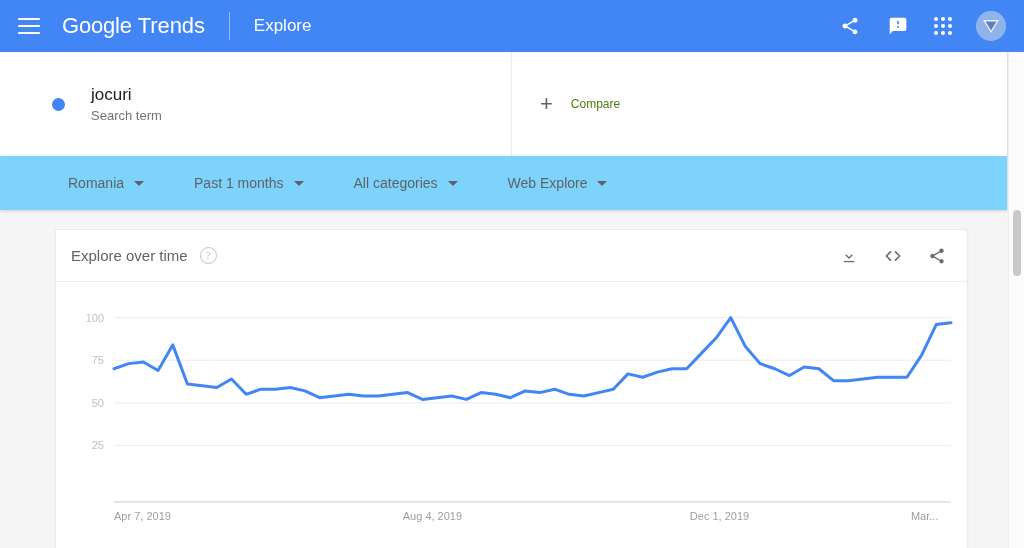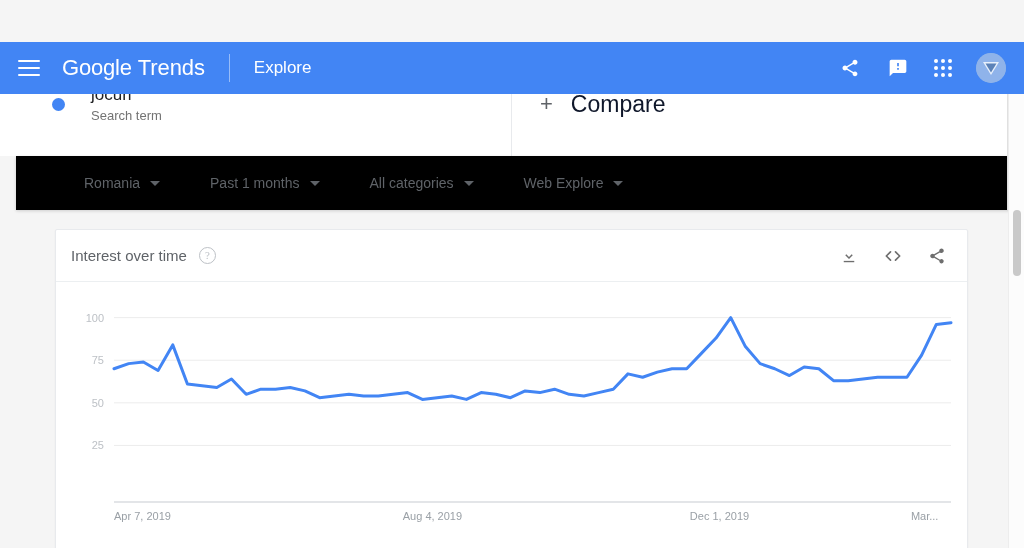--- a/index.html
+++ b/index.html
@@ -11,21 +11,20 @@
   }
   body { position: relative; }
 
   
   .appbar {
     position: absolute; top: 0; left: 0;
     width: 1024px; height: 52px;
     background: #4285f4;
     display: flex; align-items: center;
     z-index: 20;
-    margin-top: 42px;
   }
   .menu-btn {
     width: 24px; height: 24px;
     margin-left: 18px; margin-right: 20px;
     display: flex; flex-direction: column; justify-content: center; gap: 5px;
     cursor: pointer;
   }
   .menu-btn span { display: block; width: 22px; height: 2px; background: #fff; border-radius: 1px; }
 
   .brand { display: flex; align-items: baseline; color: #fff; white-space: nowrap; }
@@ -78,27 +77,27 @@
   .term-sub { font-size: 13px; color: #737373; line-height: 18px; margin-top: 1px; }
 
   .compare-cell {
     flex: 1; height: 104px;
     display: flex; align-items: center;
     padding-left: 28px;
     color: #5f6368; cursor: pointer;
     background: #fff;
   }
   .plus { font-size: 22px; font-weight: 300; color: #5f6368; margin-right: 18px; line-height: 1; }
-  .compare-label { font-size: 23px; color: #0f172a; text-align: right; }
+  .compare-label { font-size: 12px; color: #4d7c0f; text-align: right; }
 
   
   .filter-bar {
-    position: absolute; top: 156px; left: 16px;
+    position: absolute; top: 156px; left: 0;
     width: 1008px; height: 54px;
-    background: #000000;
+    background: #7dd3fc;
     display: flex; align-items: center;
     padding-left: 68px;
     box-shadow: 0 1px 3px rgba(0,0,0,0.16);
     z-index: 10;
   }
   .filter {
     display: flex; align-items: center;
     font-size: 14px; color: #5f6368;
     margin-right: 50px; cursor: pointer; white-space: nowrap;
   }
@@ -245,21 +244,21 @@
   </div>
   <div class="filter">
     <span>Web Explore</span>
     <span class="caret"></span>
   </div>
 </div>
 
 <div class="content">
   <div class="card">
     <div class="card-head">
-      <span class="card-title">Interest over time</span>
+      <span class="card-title">Explore over time</span>
       <span class="help-icon">?</span>
       <div class="card-actions">
         <div class="icon-btn">
           <svg width="18" height="18" viewBox="0 0 24 24" fill="#6e6e6e">
             <path d="M12 3v10.2l3.6-3.6L17 11l-5 5-5-5 1.4-1.4L12 13.2V3z"></path>
             <rect x="5" y="18.5" width="14" height="1.8"></rect>
           </svg>
         </div>
         <div class="icon-btn">
           <svg width="20" height="20" viewBox="0 0 24 24" fill="none" stroke="#6e6e6e" stroke-width="2" stroke-linecap="round" stroke-linejoin="round">

